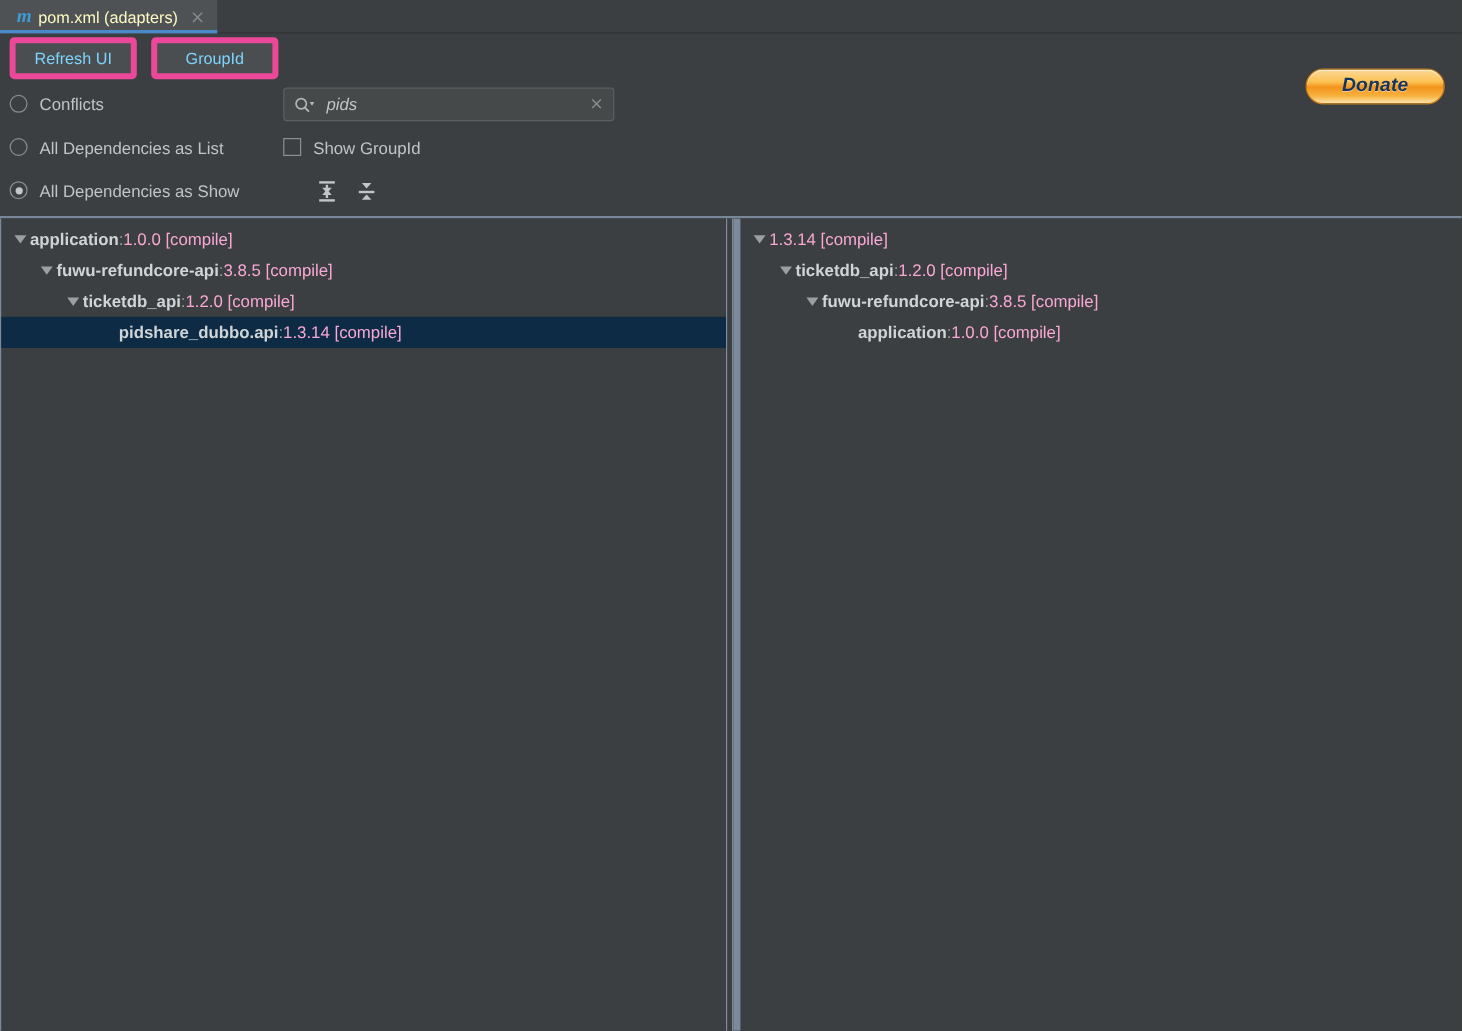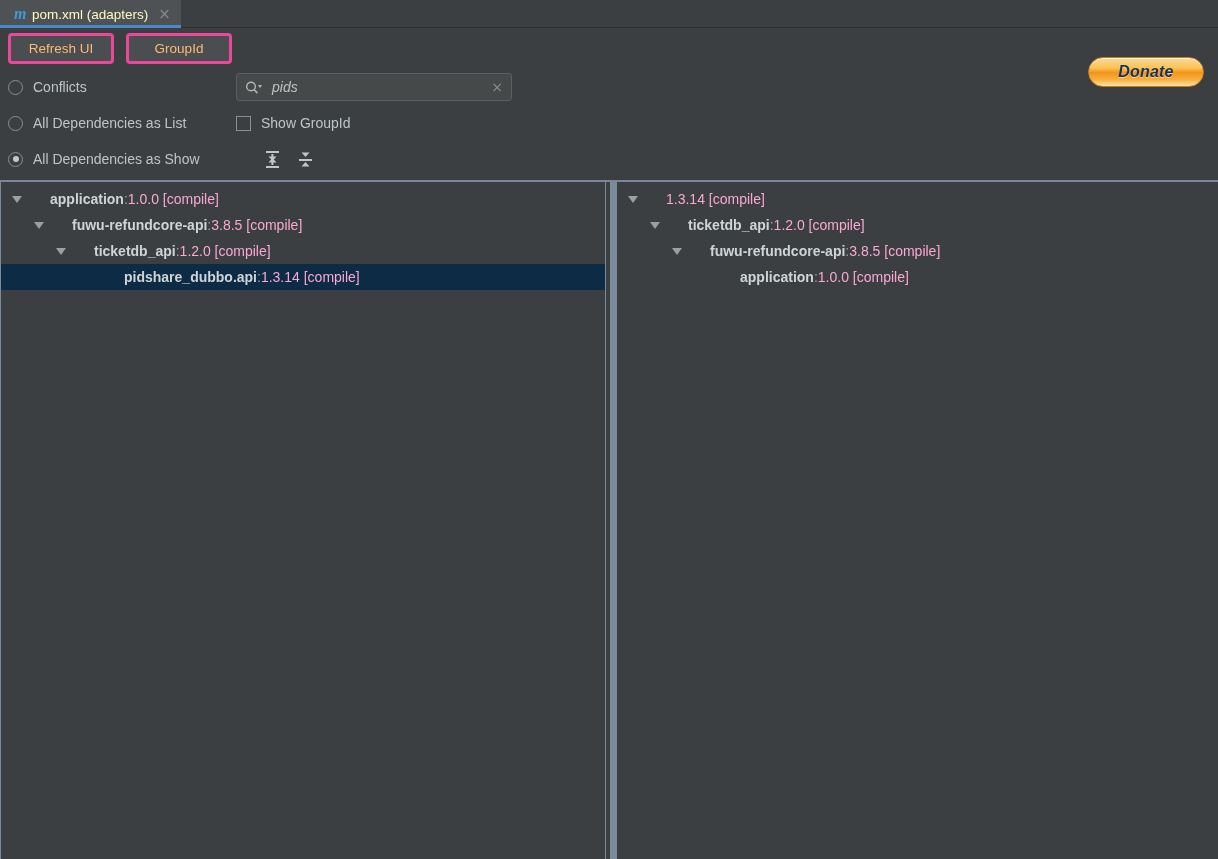--- a/index.html
+++ b/index.html
@@ -85,23 +85,23 @@
     height: 41px;
     display: flex;
     align-items: center;
     padding: 0 8px;
     flex: 0 0 auto;
     position: relative;
     background: #3c3f41;
   }
   .tbtn {
     background: #4a4e50;
-    border: 3px solid #ec4899;
+    border: 5px solid #ec4899;
     border-radius: 4px;
-    color: #fdba74;
+    color: #7dd3fc;
     font-size: 13.5px;
     font-family: "Liberation Sans", sans-serif;
     padding: 5px 0;
     margin-right: 12px;
     cursor: pointer;
     min-width: 106px;
     text-align: center;
     box-sizing: border-box;
   }
   .donate {
@@ -139,21 +139,20 @@
     box-sizing: border-box;
   }
   .opt-row {
     display: flex;
     align-items: center;
     height: 36px;
     padding-left: 8px;
   }
   .radio-wrap, .check-wrap {
     display: flex;
-    align-items: center;
     cursor: pointer;
     user-select: none;
   }
   .radio {
     width: 15px; height: 15px;
     border-radius: 50%;
     border: 1px solid #8a8f91;
     background: #3c3f41;
     box-sizing: border-box;
     display: inline-flex;
@@ -288,21 +287,20 @@
   .tri {
     width: 0; height: 0;
     border-left: 5px solid transparent;
     border-right: 5px solid transparent;
     border-top: 7px solid #9a9fa1;
   }
   .row-name {
     font-weight: bold;
     color: #cfd4d6;
     font-size: 14px;
-    margin-left: 25px;
   }
   .row-rest {
     color: #f9a8d4;
     font-size: 14px;
     margin-left: 0;
   }
   .sep { color: #9ba0a2; font-size: 14px; }
 </style>
 </head>
 <body>

